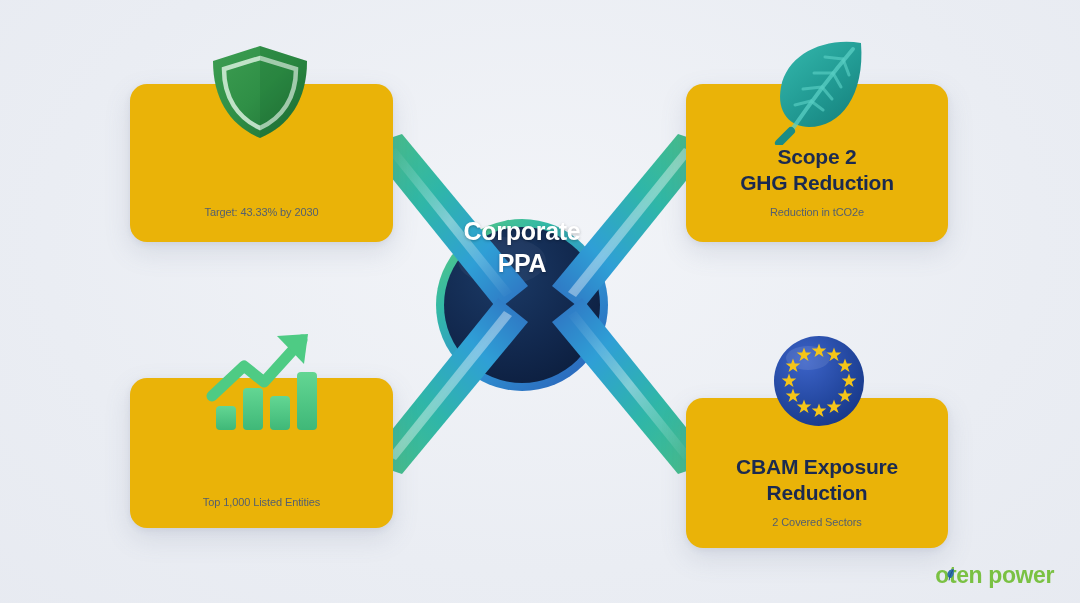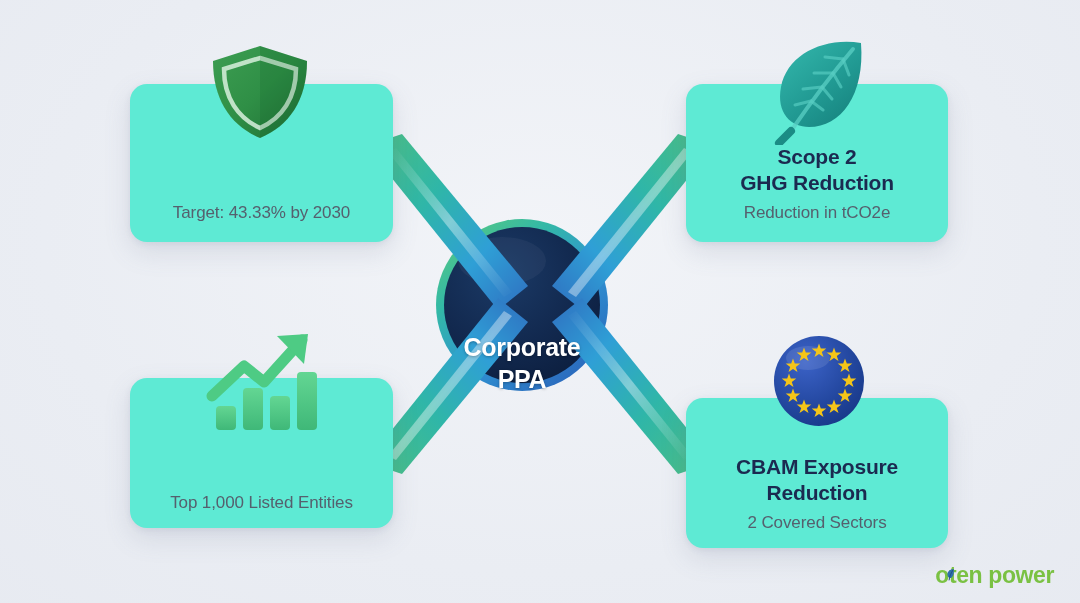--- a/index.html
+++ b/index.html
@@ -10,21 +10,21 @@
       radial-gradient(ellipse 900px 600px at 50% 40%, #f2f4f8 0%, #eaedf3 55%, #e6e9f0 100%);
     position:relative;
   }
   #stage{position:absolute;inset:0;}
 
   .conn-layer{position:absolute;inset:0;z-index:1;}
   .card-layer{position:absolute;inset:0;z-index:3;}
 
   .card{
     position:absolute;
-    background:#5eead4;
+    background:#eab308;
     border-radius:17px;
     box-shadow:0 10px 26px rgba(100,112,140,.17),
                0 2px 6px rgba(100,112,140,.10);
     display:flex;flex-direction:column;
     align-items:center;justify-content:flex-end;
     box-sizing:border-box;
   }
   .card-tl{left:130px;top:84px;width:263px;height:158px;padding-bottom:20px;}
   .card-tr{left:686px;top:84px;width:262px;height:158px;padding-bottom:20px;}
   .card-bl{left:130px;top:378px;width:263px;height:150px;padding-bottom:16px;}
@@ -35,21 +35,21 @@
     font-weight:bold;
     font-size:21px;
     line-height:26px;
     text-align:center;
     letter-spacing:-.2px;
     white-space:pre-line;
     margin:0 0 7px 0;
   }
   .card-sub{
     color:#55606e;
-    font-size:17px;
+    font-size:11px;
     line-height:19px;
     text-align:center;
     letter-spacing:-.1px;
     margin:0;
   }
 
   .icon{
     position:absolute;
     z-index:4;
     pointer-events:none;
@@ -59,21 +59,21 @@
   .ic-bars{left:204px;top:330px;width:116px;height:100px;}
   .ic-eu{left:772px;top:334px;width:94px;height:94px;}
 
   .hub{
     position:absolute;
     left:432px;top:215px;width:180px;height:180px;
   }
   .hub-text{
     position:absolute;left:432px;top:215px;width:180px;height:180px;
     display:flex;flex-direction:column;
-    align-items:center;justify-content:flex-end;
+    align-items:center;justify-content:flex-start;
     color:#ffffff;font-weight:bold;font-size:25px;line-height:32px;
     letter-spacing:-.3px;text-align:center;z-index:5;
     text-shadow:0 1px 3px rgba(0,0,0,.28);
   }
 
   .logo{
     position:absolute;right:26px;bottom:14px;
     display:flex;align-items:center;z-index:6;
     font-size:23px;font-weight:bold;color:#7ac143;
     letter-spacing:-.4px;

